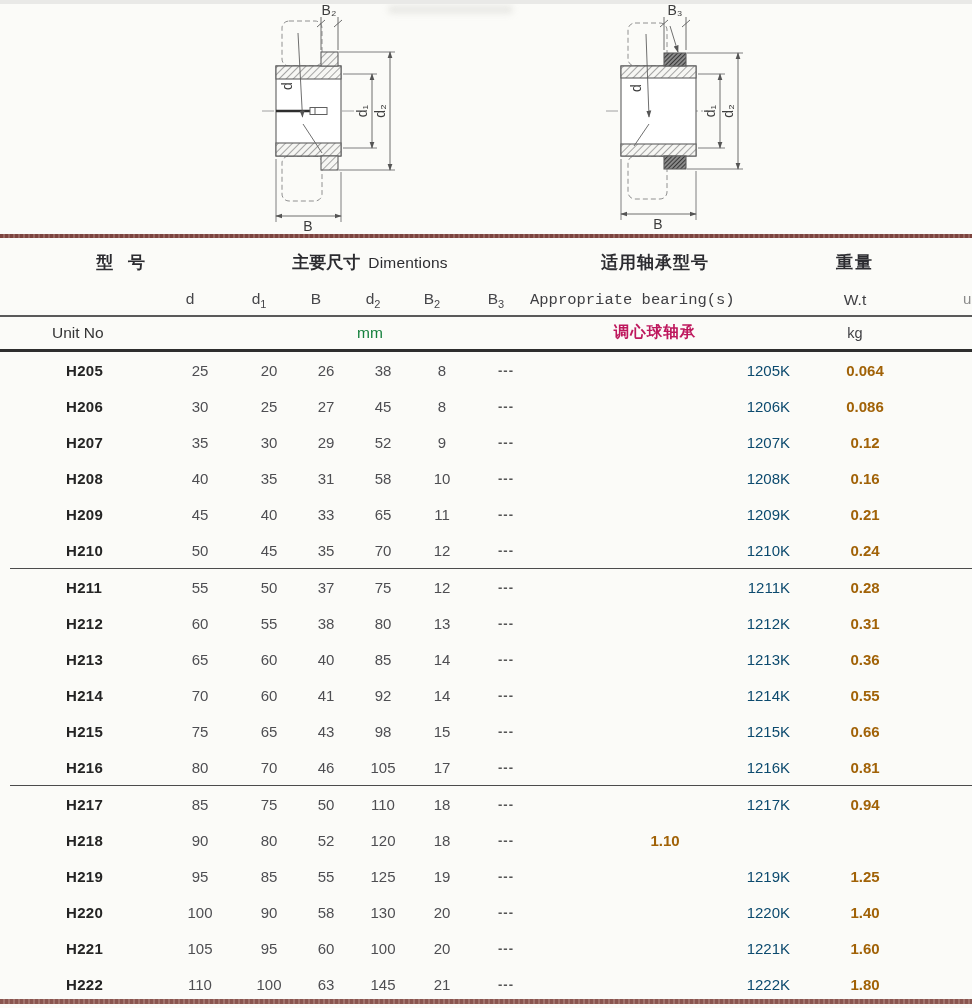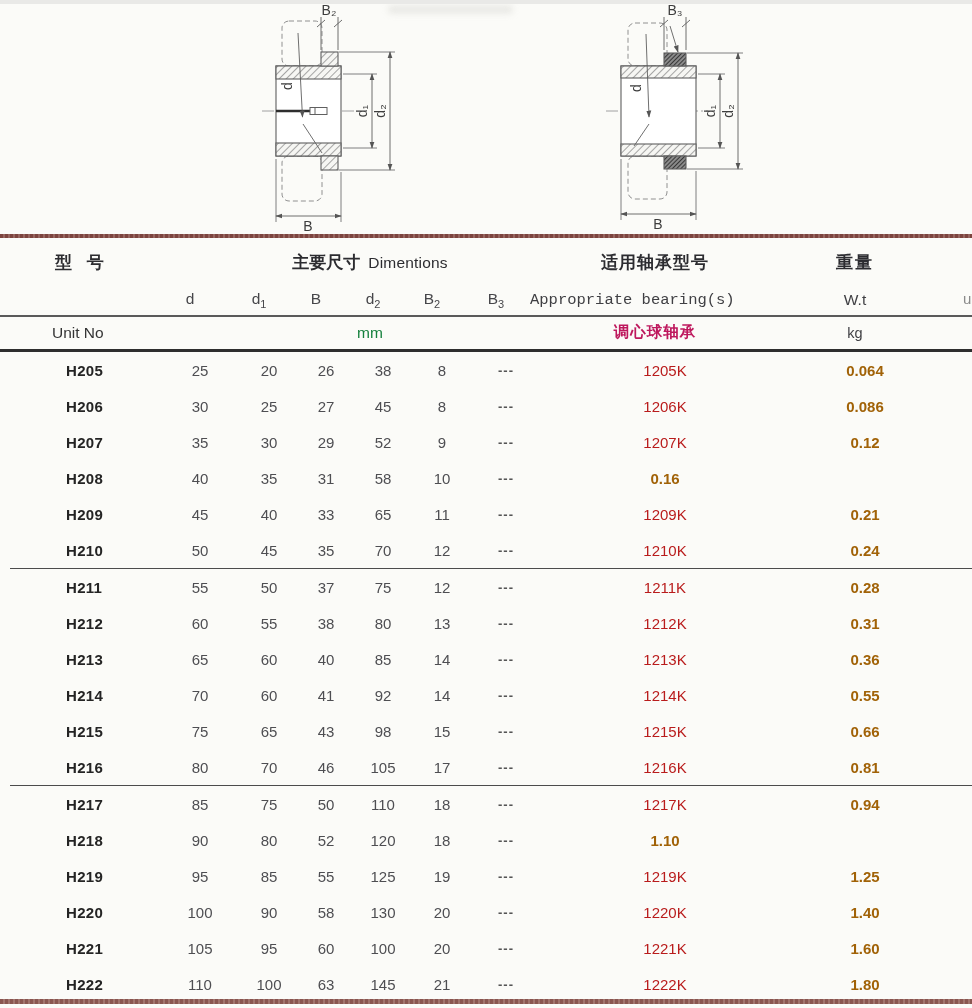--- a/index.html
+++ b/index.html
@@ -47,25 +47,25 @@
   .rows{position:absolute;left:10px;top:348px;width:972px;}
   .trow{height:36px;}
   .trow.group-end{border-bottom:1.6px solid #4c4c4c;}
   .cell{text-align:center;font-size:15px;color:#4c4c4c;}
   .cell.unit{
     text-align:left;padding-left:56px;font-weight:700;
     color:#242424;letter-spacing:.3px;
   }
   .cell.num{color:#4e4e52;}
   .cell.dash{color:#555;letter-spacing:1px;font-weight:600;font-size:13px;}
-  .cell.bearing{color:#b91c1c;}
+  .cell.bearing{color:#0c4a6e;text-align:right;}
   .cell.wt{font-weight:700;color:#a16207;}
   
   .h-cn{font-size:17px;font-weight:600;color:#2c2c30;}
-  .h-model{text-align:left;padding-left:55px;letter-spacing:5px;}
+  .h-model{text-align:right;padding-left:55px;letter-spacing:5px;}
   .h-dims{grid-column:2 / span 6;text-align:center;transform:translateX(30px);}
   .h-dims .en{font-weight:400;font-size:15.5px;letter-spacing:.2px;margin-left:8px;}
   .h-bearing{text-align:center;letter-spacing:1px;}
   .h-weight{text-align:center;letter-spacing:2px;}
   .h-sub{font-size:15.5px;color:#46464a;text-align:center;}
   .h-sub sub{font-size:11px;}
   .h-bearing-en{font-size:15.5px;color:#3f3f43;font-family:Liberation Mono, monospace;}
   .h-wt{font-size:15.5px;color:#3f3f43;text-align:center;}
   .h-unitno{font-size:15.5px;color:#333;text-align:left;padding-left:52px;}
   .h-mm{grid-column:2 / span 6;font-size:15.5px;color:#15803d;text-align:center;transform:translateX(30px);}
@@ -267,20 +267,21 @@
         <div class="cell"></div>
       </div>
       <div class="grid trow">
         <div class="cell unit">H208</div>
         <div class="cell num">40</div>
         <div class="cell num">35</div>
         <div class="cell num">31</div>
         <div class="cell num">58</div>
         <div class="cell num">10</div>
         <div class="cell dash">---</div>
+        <div class="cell bearing">1208K</div>
         <div class="cell wt">0.16</div>
         <div class="cell"></div>
       </div>
       <div class="grid trow">
         <div class="cell unit">H209</div>
         <div class="cell num">45</div>
         <div class="cell num">40</div>
         <div class="cell num">33</div>
         <div class="cell num">65</div>
         <div class="cell num">11</div>

